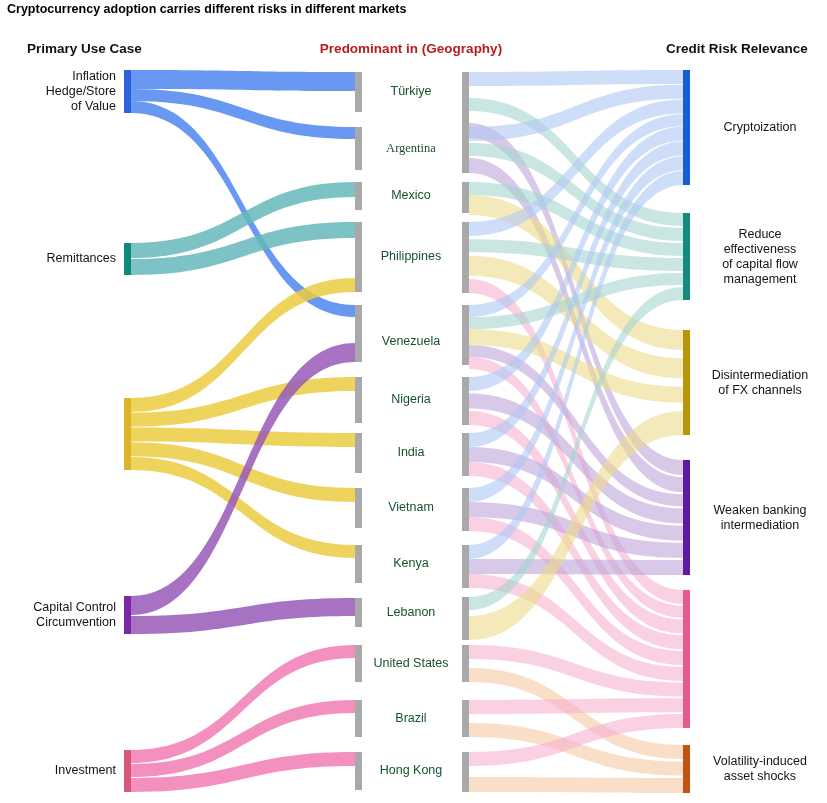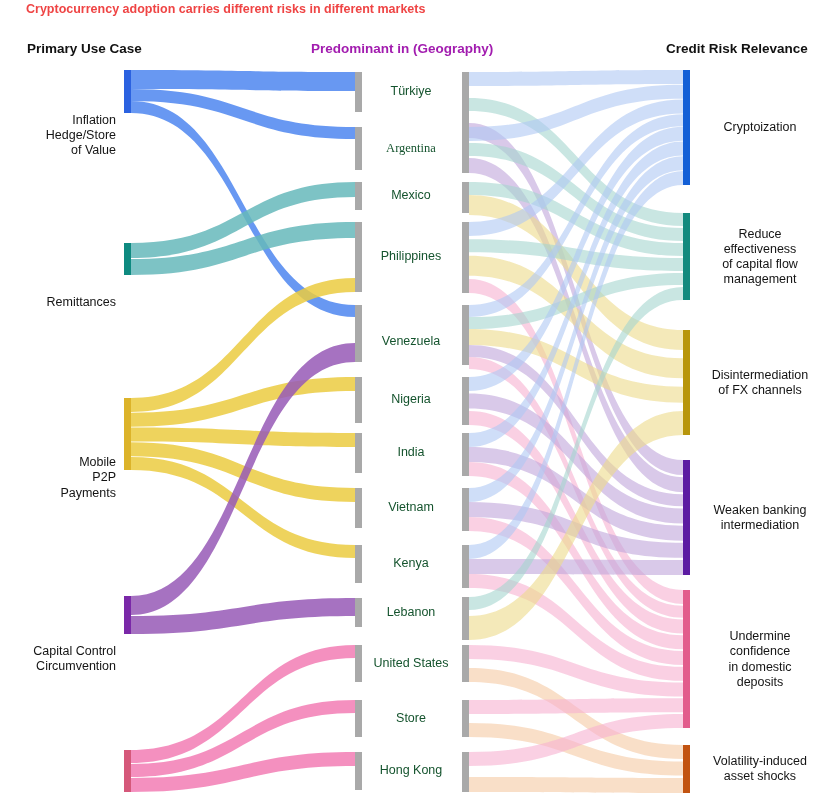--- a/index.html
+++ b/index.html
@@ -6,37 +6,37 @@
   #stage{
     position:relative;
     width:827px;height:803px;
     font-family:"Liberation Sans", sans-serif;
     background:#ffffff;
     overflow:hidden;
   }
   #sankey-svg{position:absolute;left:0;top:0;}
   .chart-title{
     position:absolute;left:7px;top:2px;
-    font-size:12.5px;font-weight:bold;color:#ef4444;margin-left:19px;
+    font-size:12.5px;font-weight:bold;color:#000000;
   }
   .col-header{
     position:absolute;top:41px;
     font-size:13.5px;font-weight:bold;color:#111111;
     white-space:nowrap;
   }
   .col-header.left{left:27px;}
-  .col-header.middle{left:311px;width:200px;text-align:left;color:#a21caf;}
+  .col-header.middle{left:311px;width:200px;text-align:center;color:#b91c1c;}
   .col-header.right{left:666px;width:155px;text-align:left;}
   .node-label{
     position:absolute;
     font-size:12.5px;line-height:1.22;color:#141414;
     white-space:pre-line;
     transform:translateY(-50%);
   }
-  .node-label.left{left:4px;width:112px;text-align:right;margin-top:44px;}
+  .node-label.left{left:4px;width:112px;text-align:right;}
   .node-label.middle{left:365px;width:92px;text-align:center;color:#14532d;white-space:nowrap;}
   .node-label.right{left:697px;width:126px;text-align:center;}
 </style>
 </head>
 <body>
 
 <div id="stage">
   <div class="chart-title">Cryptocurrency adoption carries different risks in different markets</div>
   <div class="col-header left">Primary Use Case</div>
   <div class="col-header middle">Predominant in (Geography)</div>
@@ -129,47 +129,40 @@
       <rect x="683" y="213" width="7" height="87" fill="#138A7E"></rect>
       <rect x="683" y="330" width="7" height="105" fill="#B8960B"></rect>
       <rect x="683" y="460" width="7" height="115" fill="#5C1BA2"></rect>
       <rect x="683" y="590" width="7" height="138" fill="#E25C8C"></rect>
       <rect x="683" y="745" width="7" height="48" fill="#C25310"></rect>
     </svg>
 <div class="node-label left" style="top: 91.5px;">Inflation
 Hedge/Store
 of Value</div>
     <div class="node-label left" style="top: 259px;">Remittances</div>
-    <div class="node-label left" style="top: 434px;">Mobile
-P2P
-Payments</div>
     <div class="node-label left" style="top: 615px;">Capital Control
 Circumvention</div>
     <div class="node-label left" style="top: 771px;">Investment</div>
     <div class="node-label middle" style="top: 92px;">Türkiye</div>
     <div class="node-label middle" style="top: 148.5px; font-family: Liberation Serif, serif;">Argentina</div>
     <div class="node-label middle" style="top: 196px;">Mexico</div>
     <div class="node-label middle" style="top: 257px;">Philippines</div>
     <div class="node-label middle" style="top: 342px;">Venezuela</div>
     <div class="node-label middle" style="top: 400px;">Nigeria</div>
     <div class="node-label middle" style="top: 453px;">India</div>
     <div class="node-label middle" style="top: 508px;">Vietnam</div>
     <div class="node-label middle" style="top: 564px;">Kenya</div>
     <div class="node-label middle" style="top: 612.5px;">Lebanon</div>
     <div class="node-label middle" style="top: 663.5px;">United States</div>
-    <div class="node-label middle" style="top: 718.5px;">Store</div>
+    <div class="node-label middle" style="top: 718.5px;">Brazil</div>
     <div class="node-label middle" style="top: 771px;">Hong Kong</div>
     <div class="node-label right" style="top: 127.5px;">Cryptoization</div>
     <div class="node-label right" style="top: 382.5px;">Disintermediation
 of FX channels</div>
     <div class="node-label right" style="top: 256.5px;">Reduce
 effectiveness
 of capital flow
 management</div>
     <div class="node-label right" style="top: 517.5px;">Weaken banking
 intermediation</div>
-    <div class="node-label right" style="top: 659px;">Undermine
-confidence
-in domestic
-deposits</div>
     <div class="node-label right" style="top: 769px;">Volatility-induced
 asset shocks</div>
   </div>
 
 </body></html>

